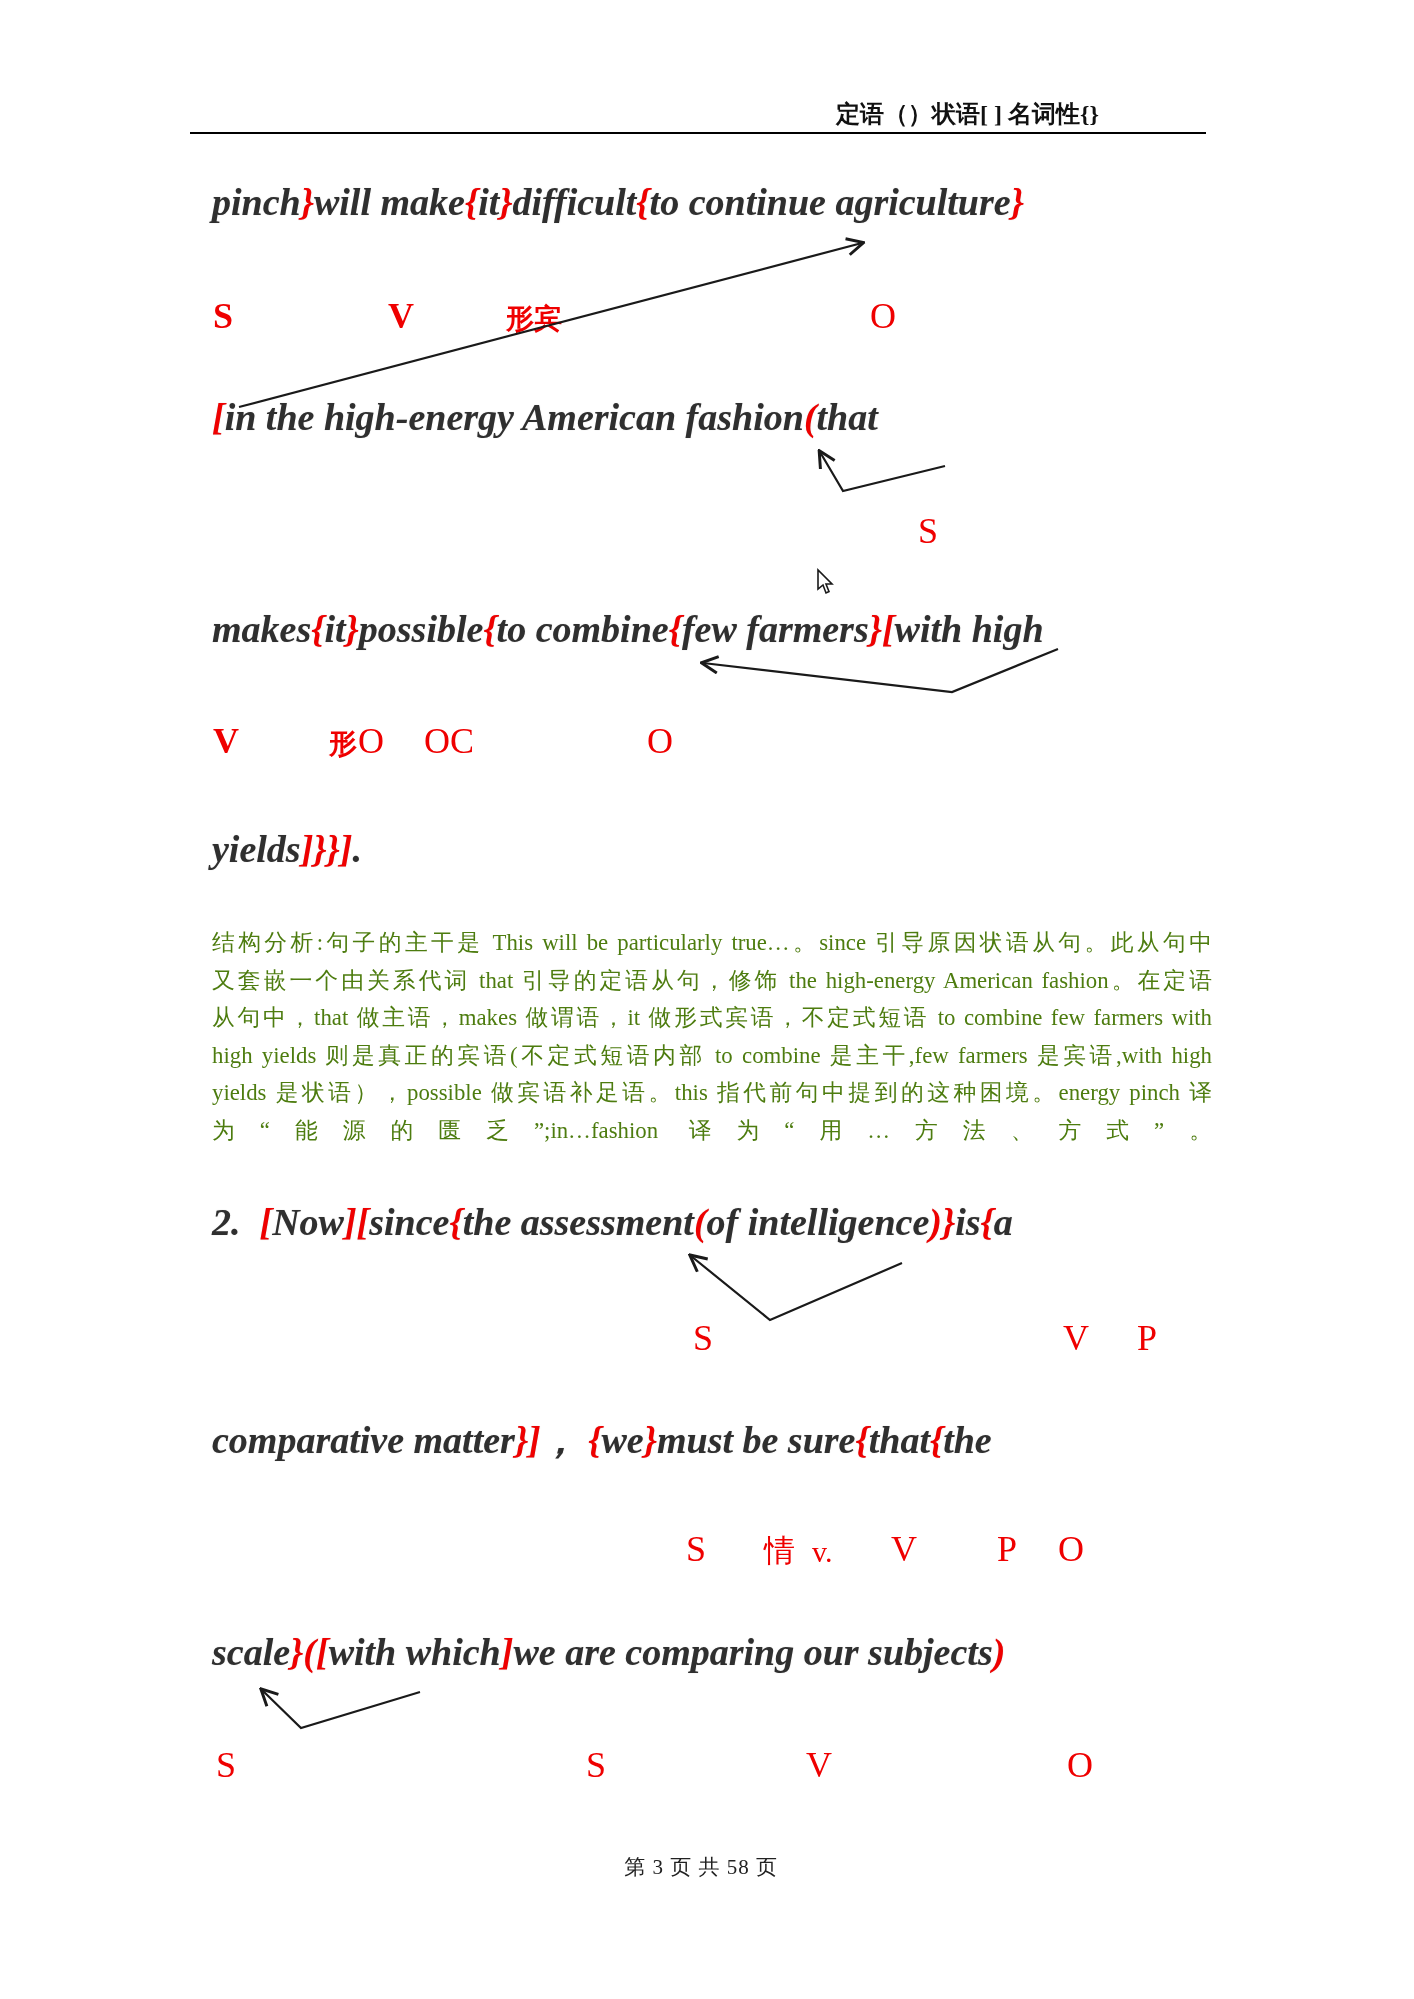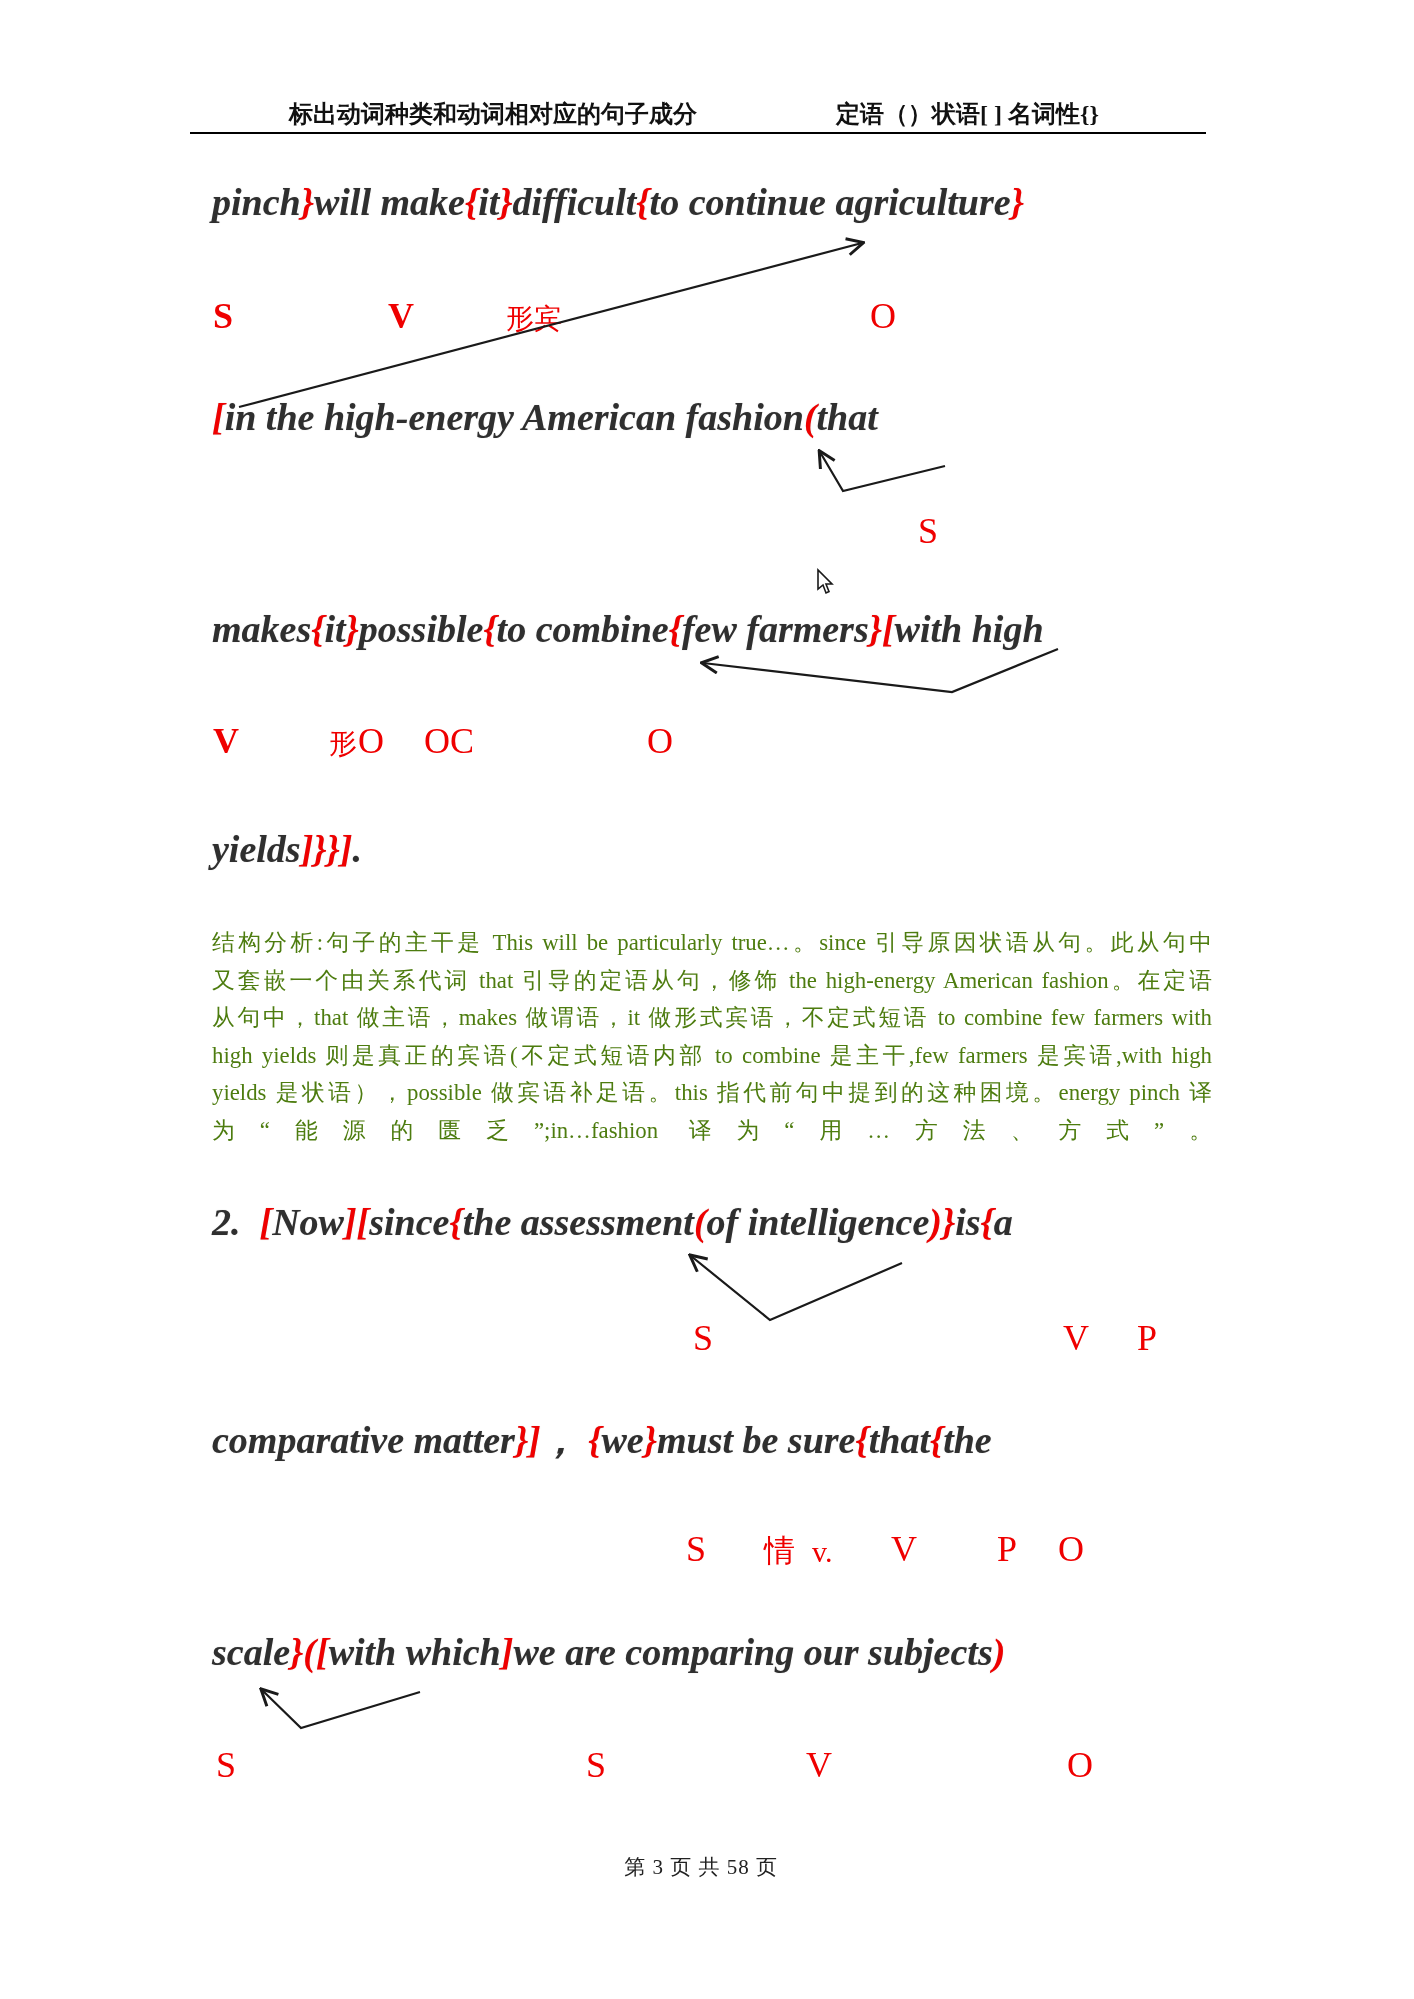--- a/index.html
+++ b/index.html
@@ -20,21 +20,21 @@
     font-style:italic;
   }
   .big .r { color:#ef0000; }
   .big .k { color:#2f2f2f; }
 
   .lbl {
     position:absolute; font-size:36px; line-height:1; color:#ef0000;
     white-space:nowrap;
   }
   .b  { font-weight:bold; }
-  .cn { font-size:28px; }
+  .cn { font-size:28px;font-weight:bold; }
   .cn2{ font-size:31px; }
   .sm { font-size:30px; }
 
   .para { position:absolute; left:212px; top:924px; width:1000px; color:#4d7c0f; }
   .pline {
     font-size:22.8px; line-height:37.6px; height:37.6px;
     text-align:justify; text-align-last:justify;
   }
 
   .footer {
@@ -42,21 +42,20 @@
     font-size:21px; color:#222; letter-spacing:1px;
   }
 
   svg.overlay { position:absolute; left:0; top:0; pointer-events:none; }
 </style>
 </head>
 <body>
 
 <div class="page">
 
-  <div class="hdr hdr-left">标出动词种类和动词相对应的句子成分</div>
   <div class="hdr hdr-right">定语（）状语[ ] 名词性{}</div>
   <div class="rule"></div>
 
   <div class="big" style="top:181px;"><span class="k">pinch</span><span class="r">}</span><span class="k">will make</span><span class="r">{</span><span class="k">it</span><span class="r">}</span><span class="k">difficult</span><span class="r">{</span><span class="k">to continue agriculture</span><span class="r">}</span></div>
   <div class="big" style="top:396px;"><span class="r">[</span><span class="k">in the high-energy American fashion</span><span class="r">(</span><span class="k">that</span></div>
   <div class="big" style="top:608px;"><span class="k">makes</span><span class="r">{</span><span class="k">it</span><span class="r">}</span><span class="k">possible</span><span class="r">{</span><span class="k">to combine</span><span class="r">{</span><span class="k">few farmers</span><span class="r">}[</span><span class="k">with high</span></div>
   <div class="big" style="top:828px;"><span class="k">yields</span><span class="r">]}}]</span><span class="k">.</span></div>
   <div class="big" style="top:1201px;"><span class="k">2.&nbsp;&nbsp;</span><span class="r">[</span><span class="k">Now</span><span class="r">][</span><span class="k">since</span><span class="r">{</span><span class="k">the assessment</span><span class="r">(</span><span class="k">of intelligence</span><span class="r">)}</span><span class="k">is</span><span class="r">{</span><span class="k">a</span></div>
   <div class="big" style="top:1419px;"><span class="k">comparative matter</span><span class="r">}]</span><span class="k">，&nbsp;</span><span class="r">{</span><span class="k">we</span><span class="r">}</span><span class="k">must be sure</span><span class="r">{</span><span class="k">that</span><span class="r">{</span><span class="k">the</span></div>
   <div class="big" style="top:1631px;"><span class="k">scale</span><span class="r">}([</span><span class="k">with which</span><span class="r">]</span><span class="k">we are comparing our subjects</span><span class="r">)</span></div>

